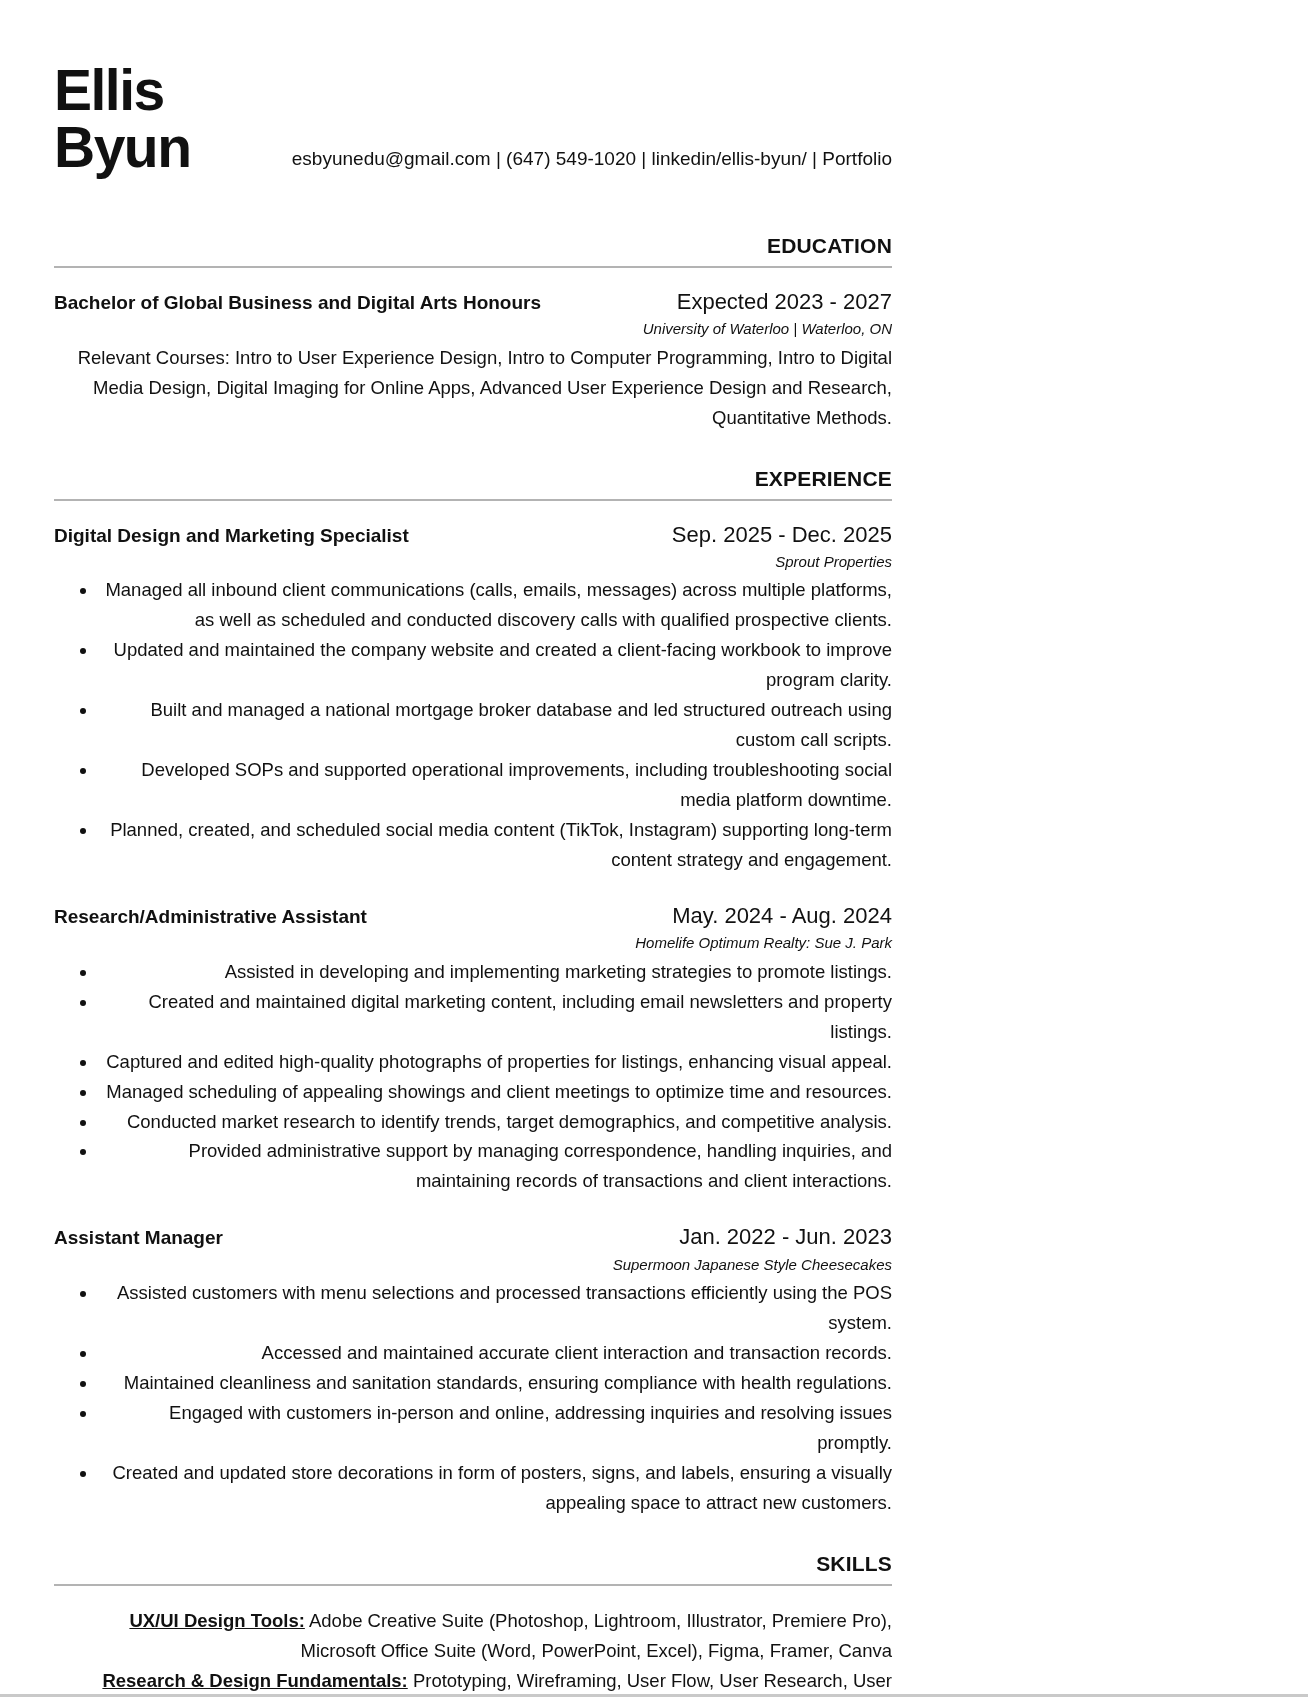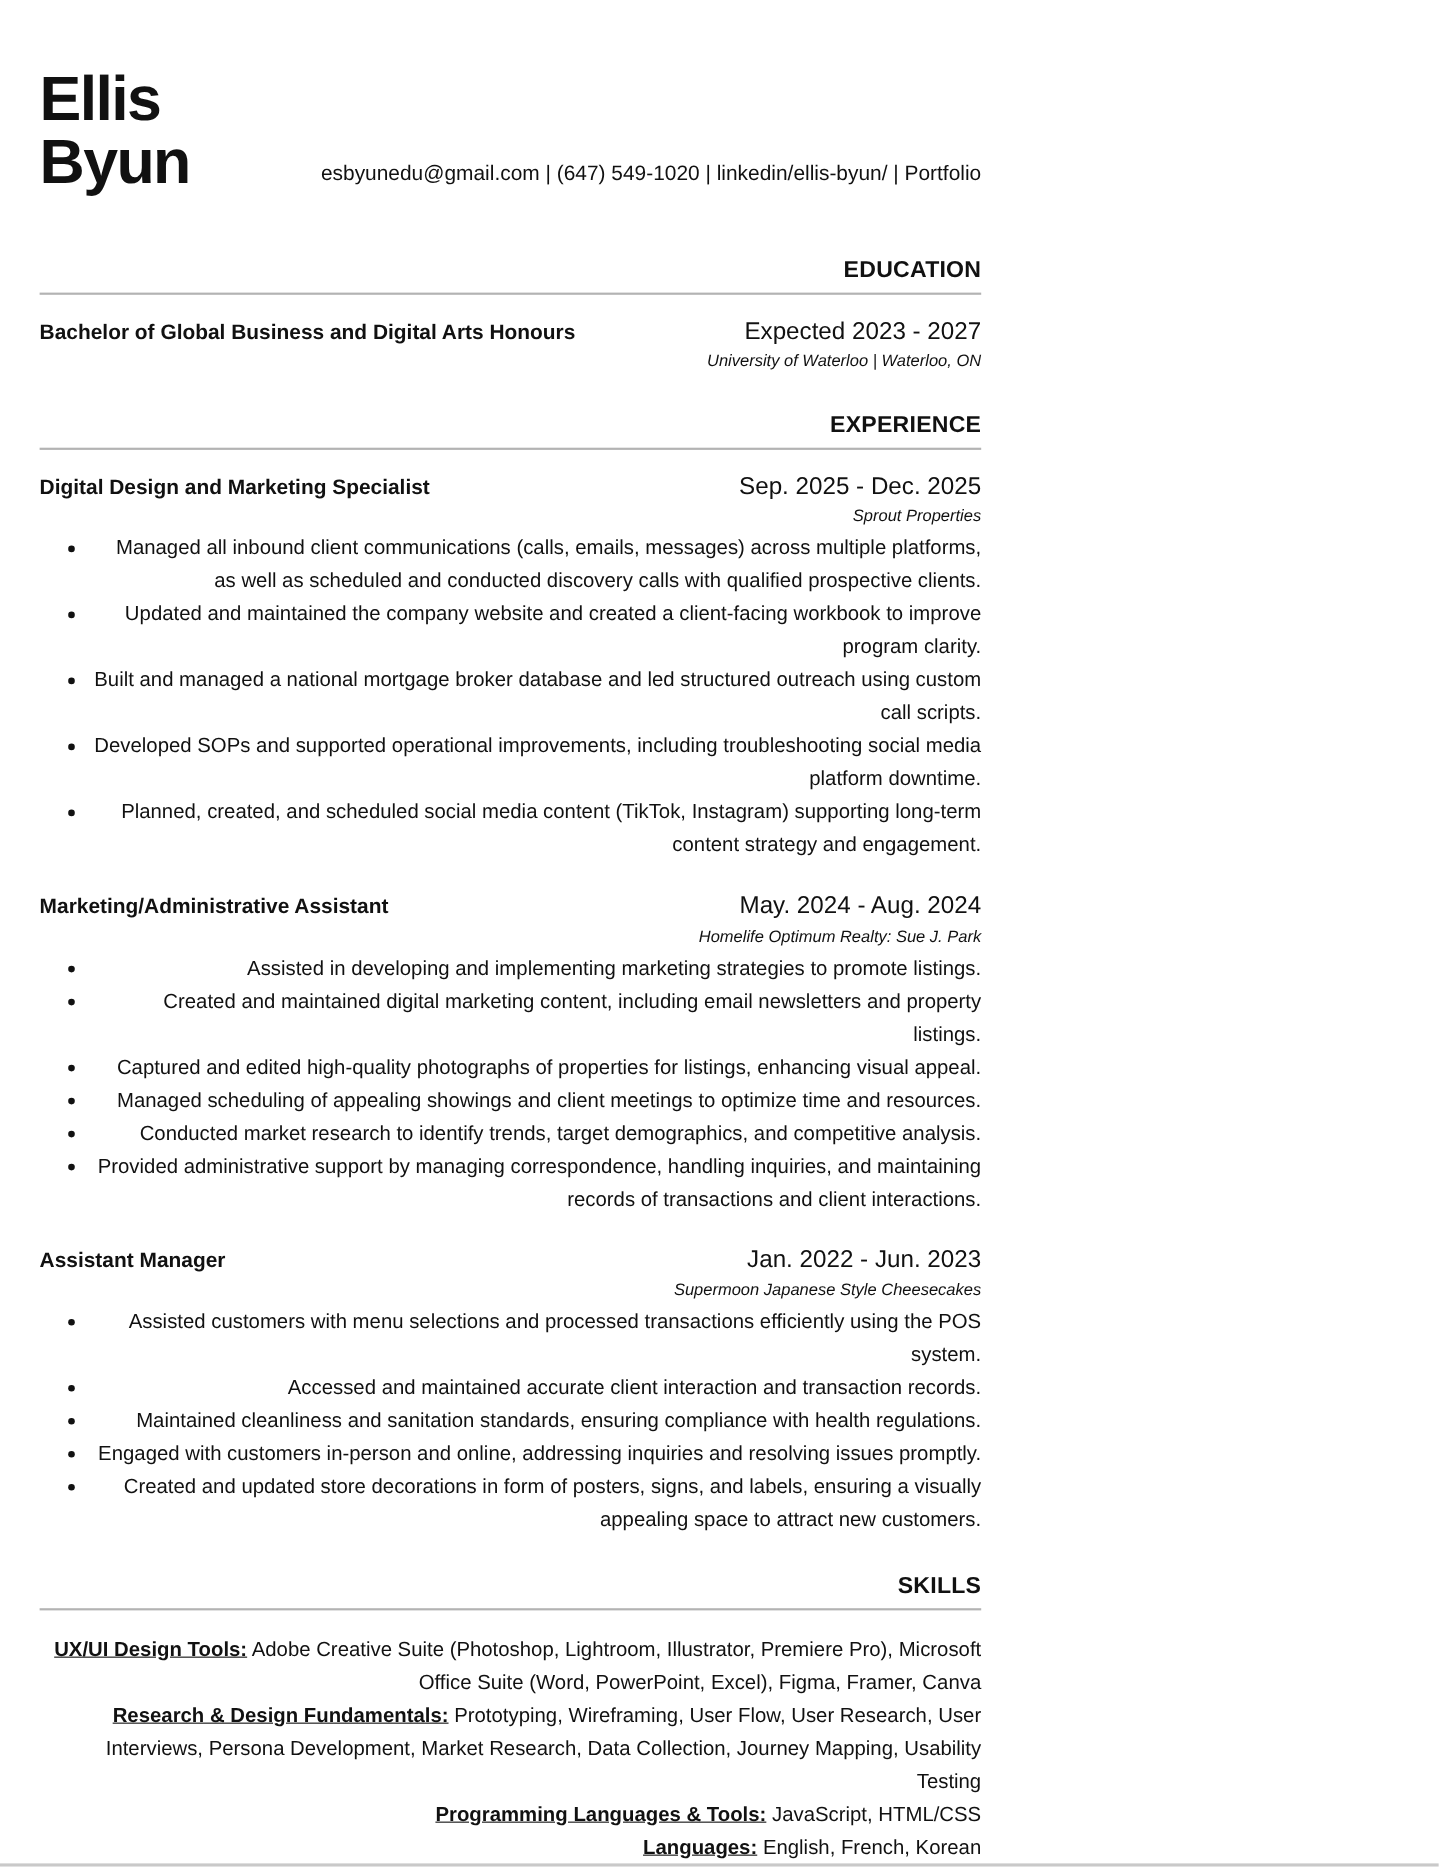--- a/index.html
+++ b/index.html
@@ -9,21 +9,21 @@
     height: 1697px;
     background: #ffffff;
     color: #111111;
     font-family: "Liberation Sans", "DejaVu Sans", sans-serif;
     overflow: hidden;
   }
   .page {
     position: relative;
     width: 1072px;
     height: 1697px;
-    padding: 62px 180px 20px 36px;
+    padding: 62px 180px 20px 54px;
   }
   
   .header {
     display: flex;
     justify-content: space-between;
     align-items: flex-end;
     margin-bottom: 58px;
   }
   .name {
     font-size: 57px;
@@ -116,20 +116,21 @@
   </div>
 
   <div class="section">
     <h2 class="section-heading">EDUCATION</h2>
     <hr class="rule">
     <div class="entry-head">
       <span class="entry-title">Bachelor of Global Business and Digital Arts Honours</span>
       <span class="entry-date">Expected 2023 - 2027</span>
     </div>
     <div class="entry-sub">University of Waterloo | Waterloo, ON</div>
+    <div class="body-text">Relevant Courses: Intro to User Experience Design, Intro to Computer Programming, Intro to Digital Media Design, Digital Imaging for Online Apps, Advanced User Experience Design and Research, Quantitative Methods.</div>
   </div>
 
   <div class="section">
     <h2 class="section-heading">EXPERIENCE</h2>
     <hr class="rule">
 
     <div class="job">
       <div class="entry-head">
         <span class="entry-title">Digital Design and Marketing Specialist</span>
         <span class="entry-date">Sep. 2025 - Dec. 2025</span>
@@ -139,21 +140,21 @@
         <li>Managed all inbound client communications (calls, emails, messages) across multiple platforms, as well as scheduled and conducted discovery calls with qualified prospective clients.</li>
         <li>Updated and maintained the company website and created a client-facing workbook to improve program clarity.</li>
         <li>Built and managed a national mortgage broker database and led structured outreach using custom call scripts.</li>
         <li>Developed SOPs and supported operational improvements, including troubleshooting social media platform downtime.</li>
         <li>Planned, created, and scheduled social media content (TikTok, Instagram) supporting long-term content strategy and engagement.</li>
       </ul>
     </div>
 
     <div class="job">
       <div class="entry-head">
-        <span class="entry-title">Marketing/Administrative Assistant</span>
+        <span class="entry-title">Research/Administrative Assistant</span>
         <span class="entry-date">May. 2024 - Aug. 2024</span>
       </div>
       <div class="entry-sub">Homelife Optimum Realty: Sue J. Park</div>
       <ul class="bullets">
         <li>Assisted in developing and implementing marketing strategies to promote listings.</li>
         <li>Created and maintained digital marketing content, including email newsletters and property listings.</li>
         <li>Captured and edited high-quality photographs of properties for listings, enhancing visual appeal.</li>
         <li>Managed scheduling of appealing showings and client meetings to optimize time and resources.</li>
         <li>Conducted market research to identify trends, target demographics, and competitive analysis.</li>
         <li>Provided administrative support by managing correspondence, handling inquiries, and maintaining records of transactions and client interactions.</li>

